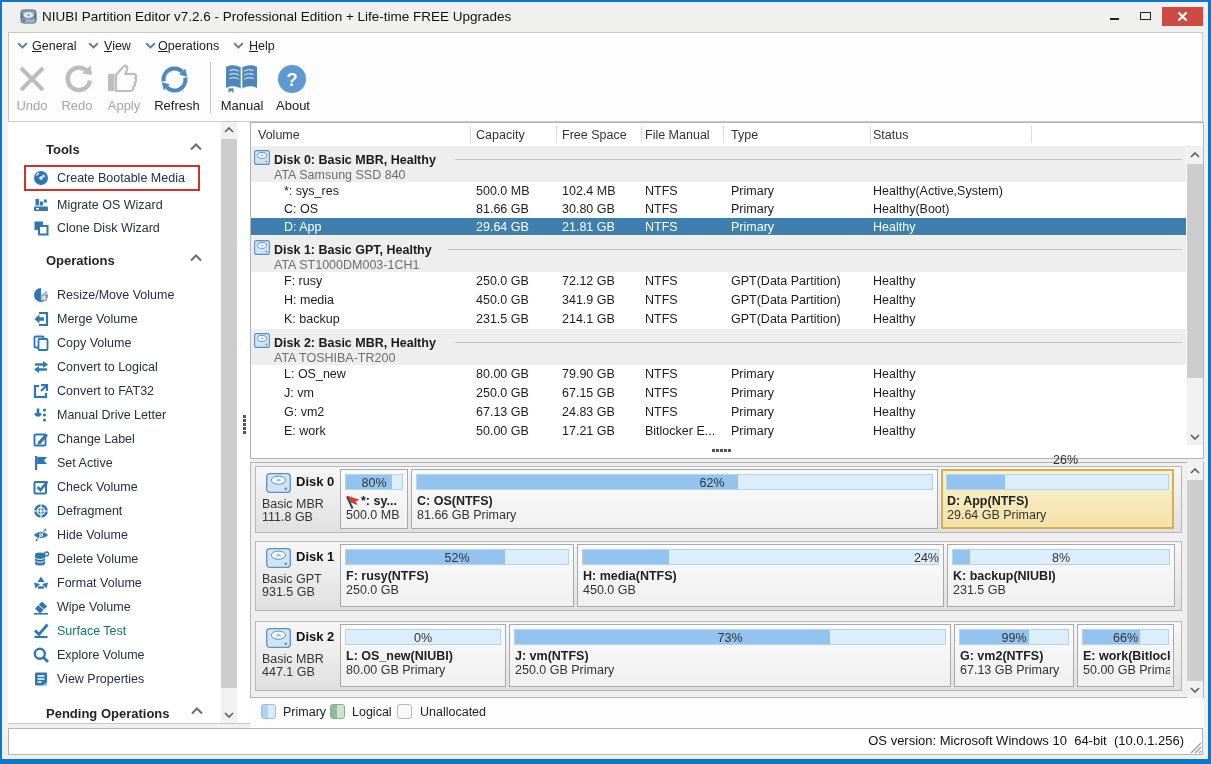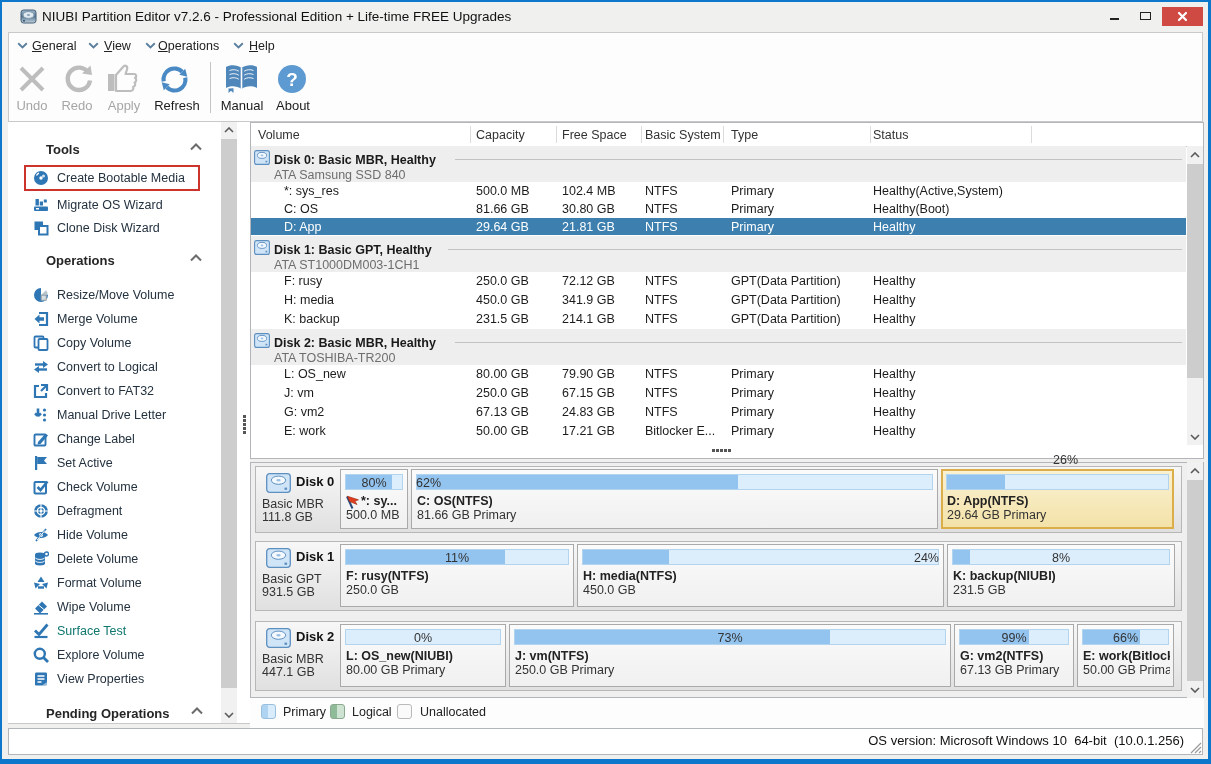--- a/index.html
+++ b/index.html
@@ -238,21 +238,21 @@
 <div class="a" style="left:251px;top:123px;width:952px;height:23px;background:#fff;border-bottom:1px solid #c6c6c6"></div>
 <div class="a" style="left:470px;top:126px;width:1px;height:17px;background:#dcdcdc"></div>
 <div class="a" style="left:556px;top:126px;width:1px;height:17px;background:#dcdcdc"></div>
 <div class="a" style="left:641px;top:126px;width:1px;height:17px;background:#dcdcdc"></div>
 <div class="a" style="left:723px;top:126px;width:1px;height:17px;background:#dcdcdc"></div>
 <div class="a" style="left:870px;top:126px;width:1px;height:17px;background:#dcdcdc"></div>
 <div class="a" style="left:1031px;top:126px;width:1px;height:17px;background:#dcdcdc"></div>
 <div class="t" style="left:258px;top:127px;color:#333">Volume</div>
 <div class="t" style="left:476px;top:127px;color:#333">Capacity</div>
 <div class="t" style="left:562px;top:127px;color:#333">Free Space</div>
-<div class="t" style="left:645px;top:127px;color:#333">Basic System</div>
+<div class="t" style="left:645px;top:127px;color:#333">File Manual</div>
 <div class="t" style="left:731px;top:127px;color:#333">Type</div>
 <div class="t" style="left:873px;top:127px;color:#333">Status</div>
 <div class="a" style="left:251px;top:146px;width:935px;height:36px;background:#eeeeee"></div>
 <svg class="a" style="left:254px;top:150px" width="16" height="15" viewBox="0 0 16 15">
     <rect x="0.6" y="0.6" width="14.8" height="13.8" rx="2" fill="#cfe4f7" stroke="#5d8fc0" stroke-width="1.1"></rect>
     <ellipse cx="8" cy="5.4" rx="4.6" ry="3" fill="#f3f9ff" stroke="#5d8fc0" stroke-width="0.9"></ellipse>
     <ellipse cx="8" cy="5.4" rx="1.4" ry="0.9" fill="#9cc0e2"></ellipse>
     <rect x="11.5" y="10.8" width="1.8" height="1.6" fill="#5d8fc0"></rect>
   </svg>
 <div class="t b" style="left:274px;top:152px;color:#1a1a1a">Disk 0: Basic MBR, Healthy</div>
@@ -369,21 +369,21 @@
 <div class="a t" style="left:345px;top:475px;width:58px;text-align:center;color:#333">80%</div>
 <svg class="a" style="left:345px;top:495px" width="16" height="15" viewBox="0 0 16 15">
     <path d="M2 1.5 L7.5 13.5" stroke="#27487a" stroke-width="2"></path>
     <path d="M2.5 1.2 L13.5 4.8 L10 6.2 L12 9.5 L4.5 6.5 Z" fill="#e03c1e" stroke="#9c2a12" stroke-width="0.6"></path>
   </svg>
 <div class="t b" style="left:361px;top:493px;width:43px;overflow:hidden;color:#222">*: sy...</div>
 <div class="t" style="left:346px;top:507px;width:58px;overflow:hidden;color:#333">500.0 MB</div>
 <div class="a" style="left:411px;top:469px;width:527px;height:60px;background:linear-gradient(#fbfbfb,#f0f0f0);border:1px solid #a9a9a9;box-sizing:border-box"></div>
 <div class="a" style="left:416px;top:474px;width:517px;height:16px;background:#dcedfc;border:1px solid #b3d4ee;box-sizing:border-box"></div>
 <div class="a" style="left:417px;top:475px;width:321px;height:14px;background:#93c3ef"></div>
-<div class="a t" style="left:416px;top:475px;width:592px;color:#333">62%</div>
+<div class="a t" style="left:416px;top:475px;width:592px;text-align:center;color:#333">62%</div>
 <div class="t b" style="left:417px;top:493px;width:517px;overflow:hidden;color:#222">C: OS(NTFS)</div>
 <div class="t" style="left:417px;top:507px;width:517px;overflow:hidden;color:#333">81.66 GB Primary</div>
 <div class="a" style="left:941px;top:469px;width:233px;height:60px;background:linear-gradient(#faf1d2,#f3e2a8);border:2px solid #dcae49;box-sizing:border-box"></div>
 <div class="a" style="left:946px;top:474px;width:223px;height:16px;background:#dcedfc;border:1px solid #b3d4ee;box-sizing:border-box"></div>
 <div class="a" style="left:947px;top:475px;width:58px;height:14px;background:#93c3ef"></div>
 <div class="a t" style="left:946px;top:452px;width:239px;text-align:center;color:#333">26%</div>
 <div class="t b" style="left:947px;top:493px;width:223px;overflow:hidden;color:#222">D: App(NTFS)</div>
 <div class="t" style="left:947px;top:507px;width:223px;overflow:hidden;color:#333">29.64 GB Primary</div>
 <div class="a" style="left:255px;top:541px;width:927px;height:70px;background:linear-gradient(#f7f7f7,#e0e0e0);border:1px solid #b7b7b7;box-sizing:border-box"></div>
 <svg class="a" style="left:266px;top:548px" width="25" height="20" viewBox="0 0 25 20">
@@ -391,21 +391,21 @@
     <ellipse cx="12.5" cy="7.2" rx="7.2" ry="4.1" fill="#f3f9ff" stroke="#5d8fc0" stroke-width="1"></ellipse>
     <ellipse cx="12.5" cy="7.2" rx="2.2" ry="1.3" fill="#9cc0e2"></ellipse>
     <rect x="18.5" y="14.6" width="2.6" height="2.2" fill="#5d8fc0"></rect>
   </svg>
 <div class="t b" style="left:296px;top:549px;font-size:13px;color:#111">Disk 1</div>
 <div class="t" style="left:262px;top:571px;color:#333">Basic GPT</div>
 <div class="t" style="left:262px;top:584px;color:#333">931.5 GB</div>
 <div class="a" style="left:340px;top:544px;width:234px;height:63px;background:linear-gradient(#fbfbfb,#f0f0f0);border:1px solid #a9a9a9;box-sizing:border-box"></div>
 <div class="a" style="left:345px;top:549px;width:224px;height:16px;background:#dcedfc;border:1px solid #b3d4ee;box-sizing:border-box"></div>
 <div class="a" style="left:346px;top:550px;width:159px;height:14px;background:#93c3ef"></div>
-<div class="a t" style="left:345px;top:550px;width:224px;text-align:center;color:#333">11%</div>
+<div class="a t" style="left:345px;top:550px;width:224px;text-align:center;color:#333">52%</div>
 <div class="t b" style="left:346px;top:568px;width:224px;overflow:hidden;color:#222">F: rusy(NTFS)</div>
 <div class="t" style="left:346px;top:582px;width:224px;overflow:hidden;color:#333">250.0 GB</div>
 <div class="a" style="left:577px;top:544px;width:367px;height:63px;background:linear-gradient(#fbfbfb,#f0f0f0);border:1px solid #a9a9a9;box-sizing:border-box"></div>
 <div class="a" style="left:582px;top:549px;width:357px;height:16px;background:#dcedfc;border:1px solid #b3d4ee;box-sizing:border-box"></div>
 <div class="a" style="left:583px;top:550px;width:86px;height:14px;background:#93c3ef"></div>
 <div class="a t" style="left:582px;top:550px;width:357px;text-align:right;color:#333">24%</div>
 <div class="t b" style="left:583px;top:568px;width:357px;overflow:hidden;color:#222">H: media(NTFS)</div>
 <div class="t" style="left:583px;top:582px;width:357px;overflow:hidden;color:#333">450.0 GB</div>
 <div class="a" style="left:947px;top:544px;width:228px;height:63px;background:linear-gradient(#fbfbfb,#f0f0f0);border:1px solid #a9a9a9;box-sizing:border-box"></div>
 <div class="a" style="left:952px;top:549px;width:218px;height:16px;background:#dcedfc;border:1px solid #b3d4ee;box-sizing:border-box"></div>

